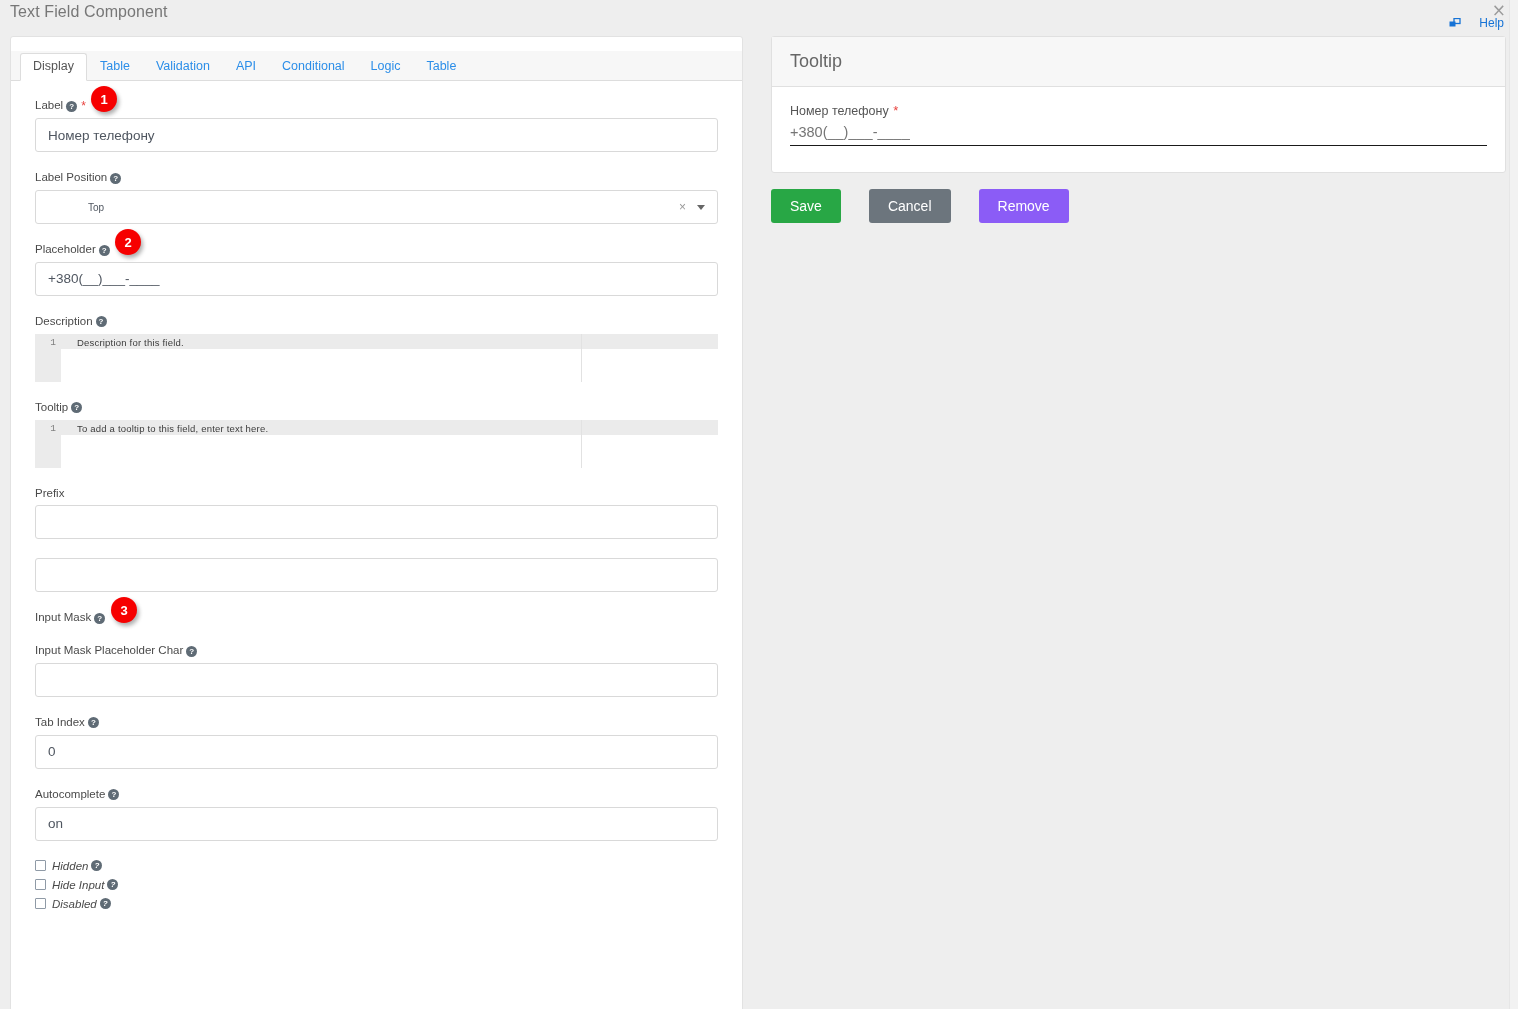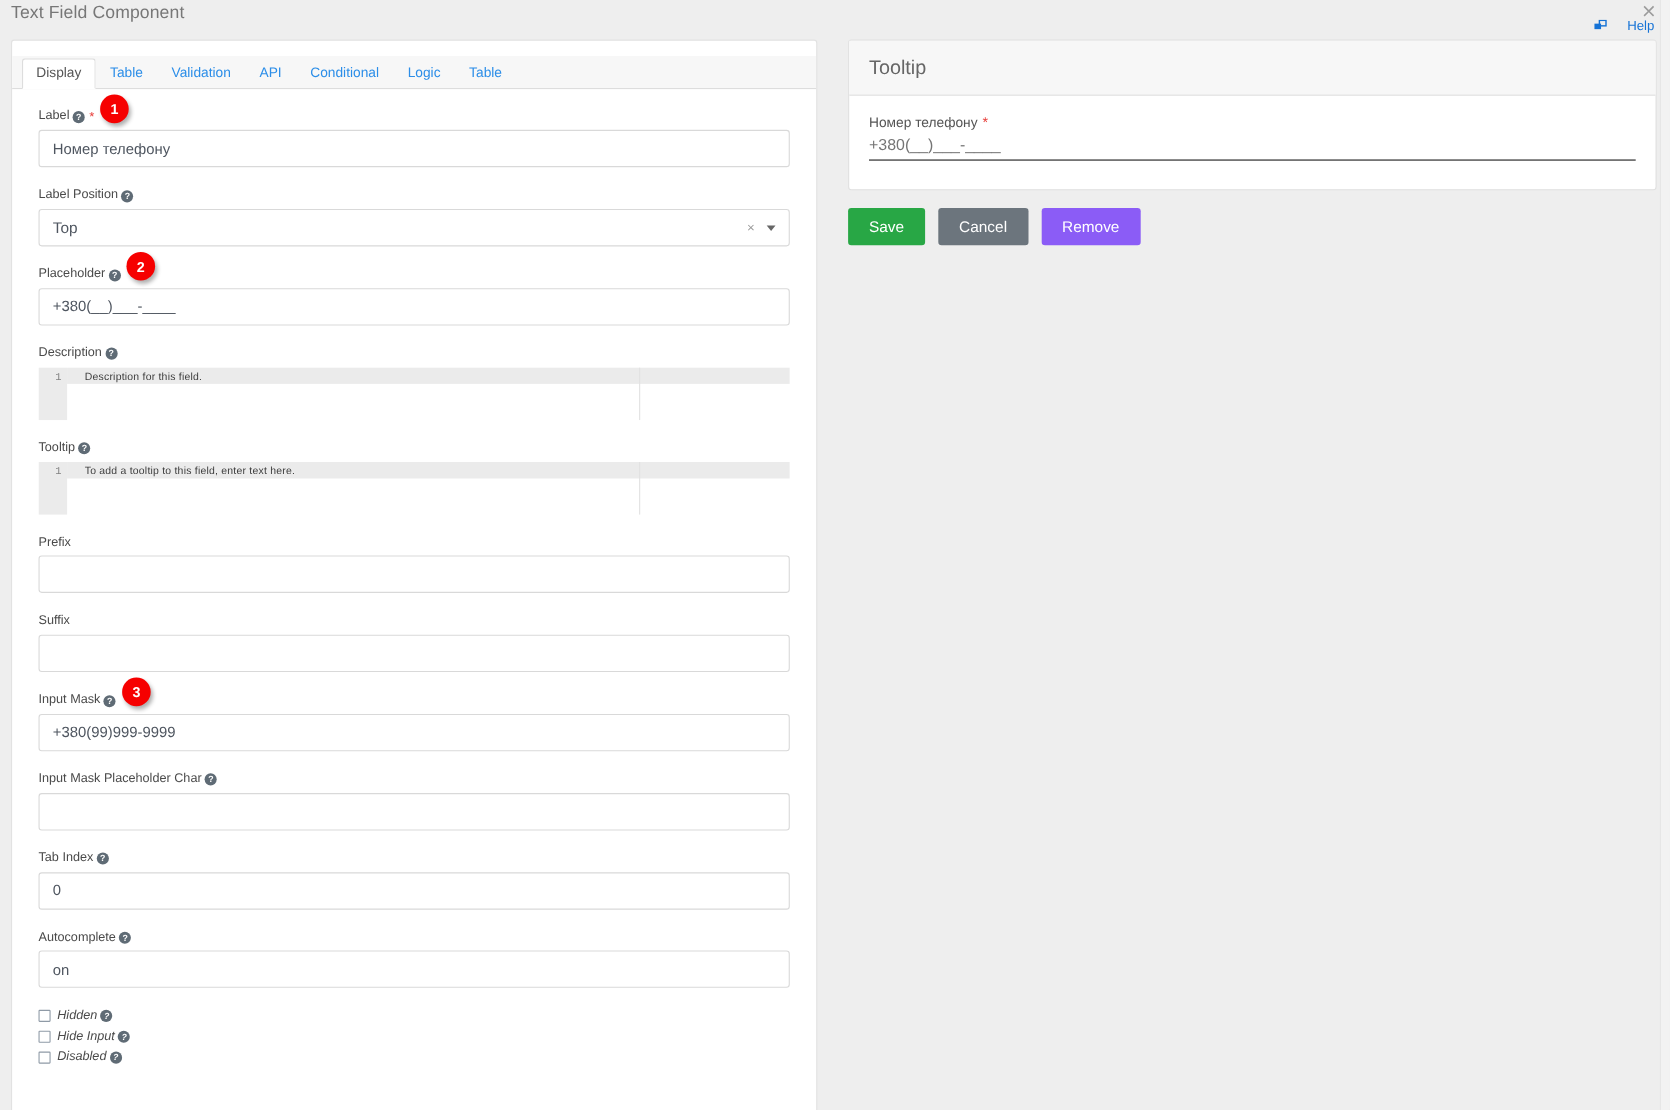--- a/index.html
+++ b/index.html
@@ -70,21 +70,21 @@
     padding: 0 12px; font-size: 13.5px; color: #4f5660;
     font-family: "Liberation Sans", sans-serif; background: #ffffff; outline: none;
   }
 
   
   .selectbox {
     position: relative; width: 100%; height: 34px;
     border: 1px solid #d9d9d9; border-radius: 3px; background: #ffffff;
     display: flex; align-items: center; padding: 0 12px; cursor: pointer;
   }
-  .selectbox .sel-val { font-size: 14px; color: #4f5660; flex: 1; }
+  .selectbox .sel-val { font-size: 10px; color: #4f5660; flex: 1; margin-left: 40px; }
   .sel-clear { color: #999999; font-size: 12px; margin-right: 11px; cursor: pointer; }
   .sel-caret {
     width: 0; height: 0; border-left: 4px solid transparent; border-right: 4px solid transparent;
     border-top: 5px solid #666666; cursor: pointer;
   }
 
   
   .editor {
     width: 100%; height: 48px; background: #ffffff; position: relative;
     overflow: hidden; font-family: "Liberation Mono", monospace;
@@ -128,21 +128,21 @@
     padding: 14px 18px; font-size: 18px; color: #666666;
   }
   .preview-body { padding: 16px 18px 26px 18px; }
   .pv-label { font-size: 12.5px; color: #555555; margin-bottom: 4px; }
   .pv-label .req { font-size: 13px; }
   .pv-input {
     width: 100%; border: none; border-bottom: 1px solid #1a1a1a;
     font-size: 14.5px; color: #9a9a9a; padding: 2px 0 5px 0;
     background: transparent; outline: none; font-family: "Liberation Sans", sans-serif;
   }
-  .btnrow { margin-top: 16px; display: flex; gap: 12px; }
+  .btnrow { margin-top: 16px; display: flex; gap: 28px; }
   .btn {
     border: none; border-radius: 3px; color: #ffffff; font-size: 14px;
     padding: 9px 19px; cursor: pointer; font-family: "Liberation Sans", sans-serif;
   }
 
   .scrolltrack {
     position: absolute; right: 0; top: 0; width: 9px; height: 1009px;
     background: #f2f2f2; border-left: 1px solid #e6e6e6;
   }
 </style>
@@ -239,32 +239,28 @@
       </div>
 
       <div class="fgroup">
         <div class="flabel">
           <span>Prefix</span>
         </div>
         <input class="finput" value="" style="">
       </div>
 
       <div class="fgroup">
-        <div class="flabel">
-          <span>Suffix</span>
-        </div>
         <input class="finput" value="" style="">
       </div>
 
       <div class="fgroup">
         <div class="flabel">
           <span>Input Mask</span>
           <span class="qmark">?</span>
         </div>
-        <input class="finput" value="+380(99)999-9999" style="">
         <div class="badge" style="left:76px; top:-14px;">3</div>
       </div>
 
       <div class="fgroup">
         <div class="flabel">
           <span>Input Mask Placeholder Char</span>
           <span class="qmark">?</span>
         </div>
         <input class="finput" value="" style="">
       </div>

